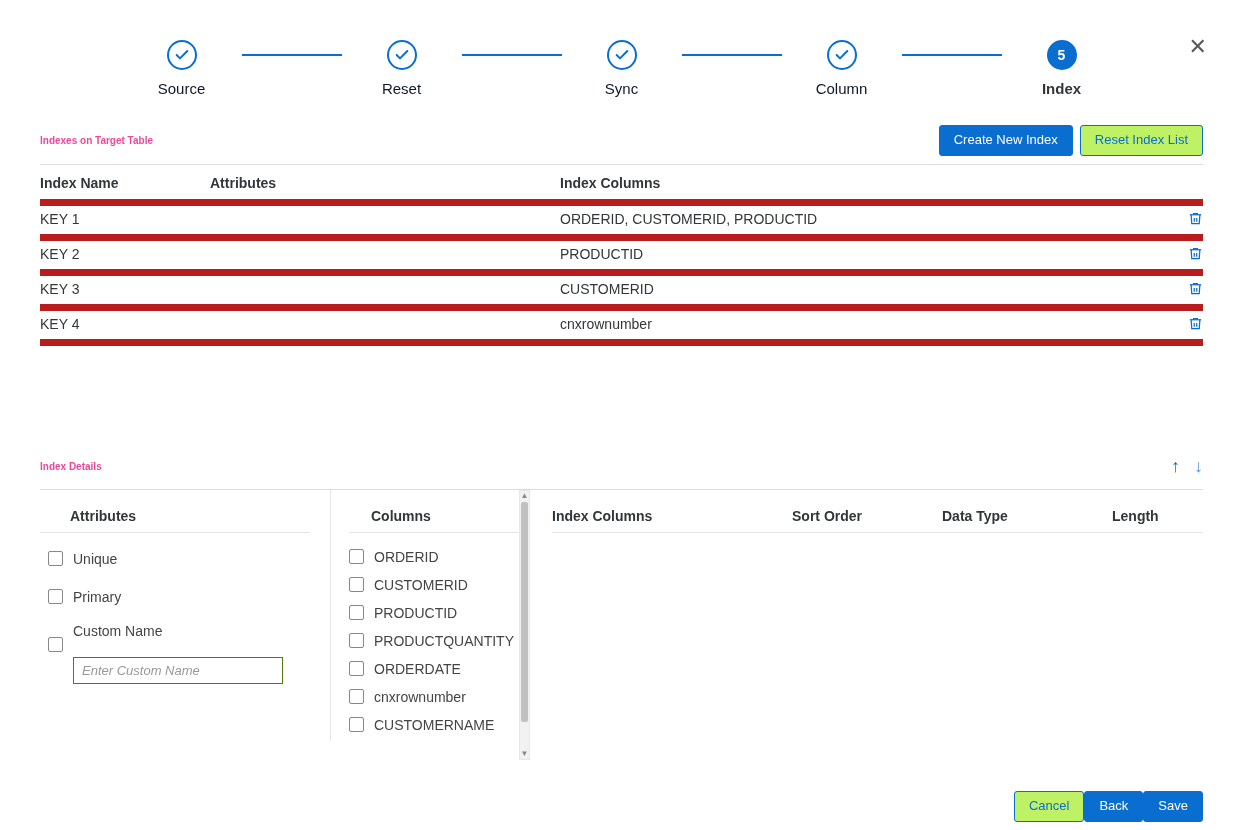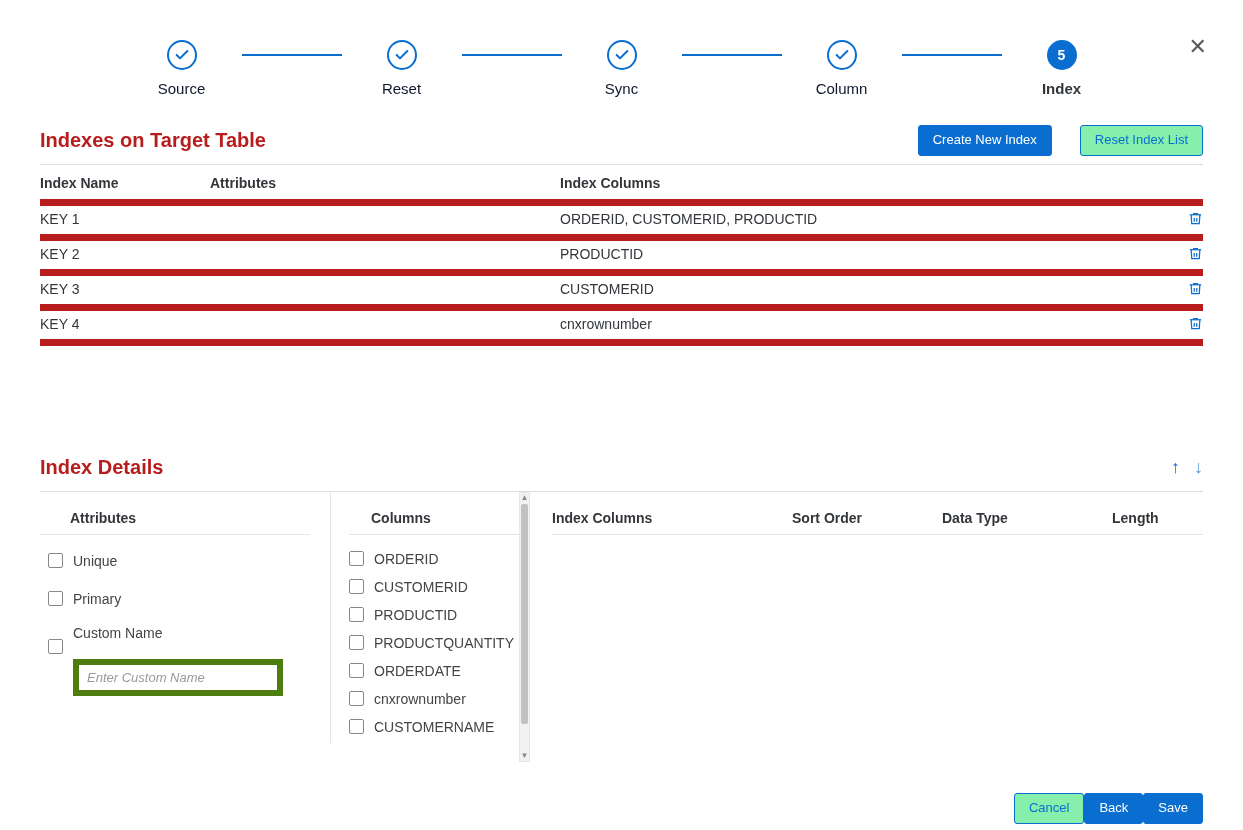--- a/index.html
+++ b/index.html
@@ -69,42 +69,42 @@
   }
   
   .section-row {
     display: flex;
     justify-content: space-between;
     align-items: center;
     margin-top: 10px;
     margin-bottom: 8px;
   }
   .section-title {
-    font-size: 20px;
+    font-size: 10px;
     font-weight: 600;
-    color: #b91c1c;
+    color: #ec4899;
   }
   .btn {
     font-size: 13px;
     padding: 6px 14px;
     border-radius: 3px;
     cursor: pointer;
     line-height: 1.3;
   }
   .btn-primary {
     background: #0a6ed1;
     color: #fff;
     border: 1px solid #0a6ed1;
   }
   .btn-outline {
-    background: #86efac;
+    background: #bef264;
     color: #0a6ed1;
     border: 1px solid #0a6ed1;
   }
-  .btn-group { display: flex; gap: 28px; }
+  .btn-group { display: flex; gap: 7px; }
   
   .idx-table {
     width: 100%;
     border-top: 1px solid #ddd;
   }
   .idx-header, .idx-row {
     display: flex;
     align-items: flex-start;
     border-bottom: 7px solid #b91c1c;
     padding: 5px 0;
@@ -161,21 +161,21 @@
     border-radius: 2px;
     flex-shrink: 0;
     cursor: pointer;
     background:#fff;
   }
   .chk-label { color: #444; }
   .custom-block { display: flex; align-items: flex-start; gap: 10px; margin-top: 14px;}
   .custom-stack { display: flex; flex-direction: column; gap: 18px; }
   .custom-input {
     width: 210px;
-    border: 6px solid #4d7c0f;
+    border: 1px solid #4d7c0f;
     padding: 5px 8px;
     font-size: 13px;
   }
   .custom-input::placeholder { color: #999; font-style: italic; }
   .scrollbar {
     position: absolute;
     right: 0;
     top: 0;
     width: 11px;
     height: 270px;

